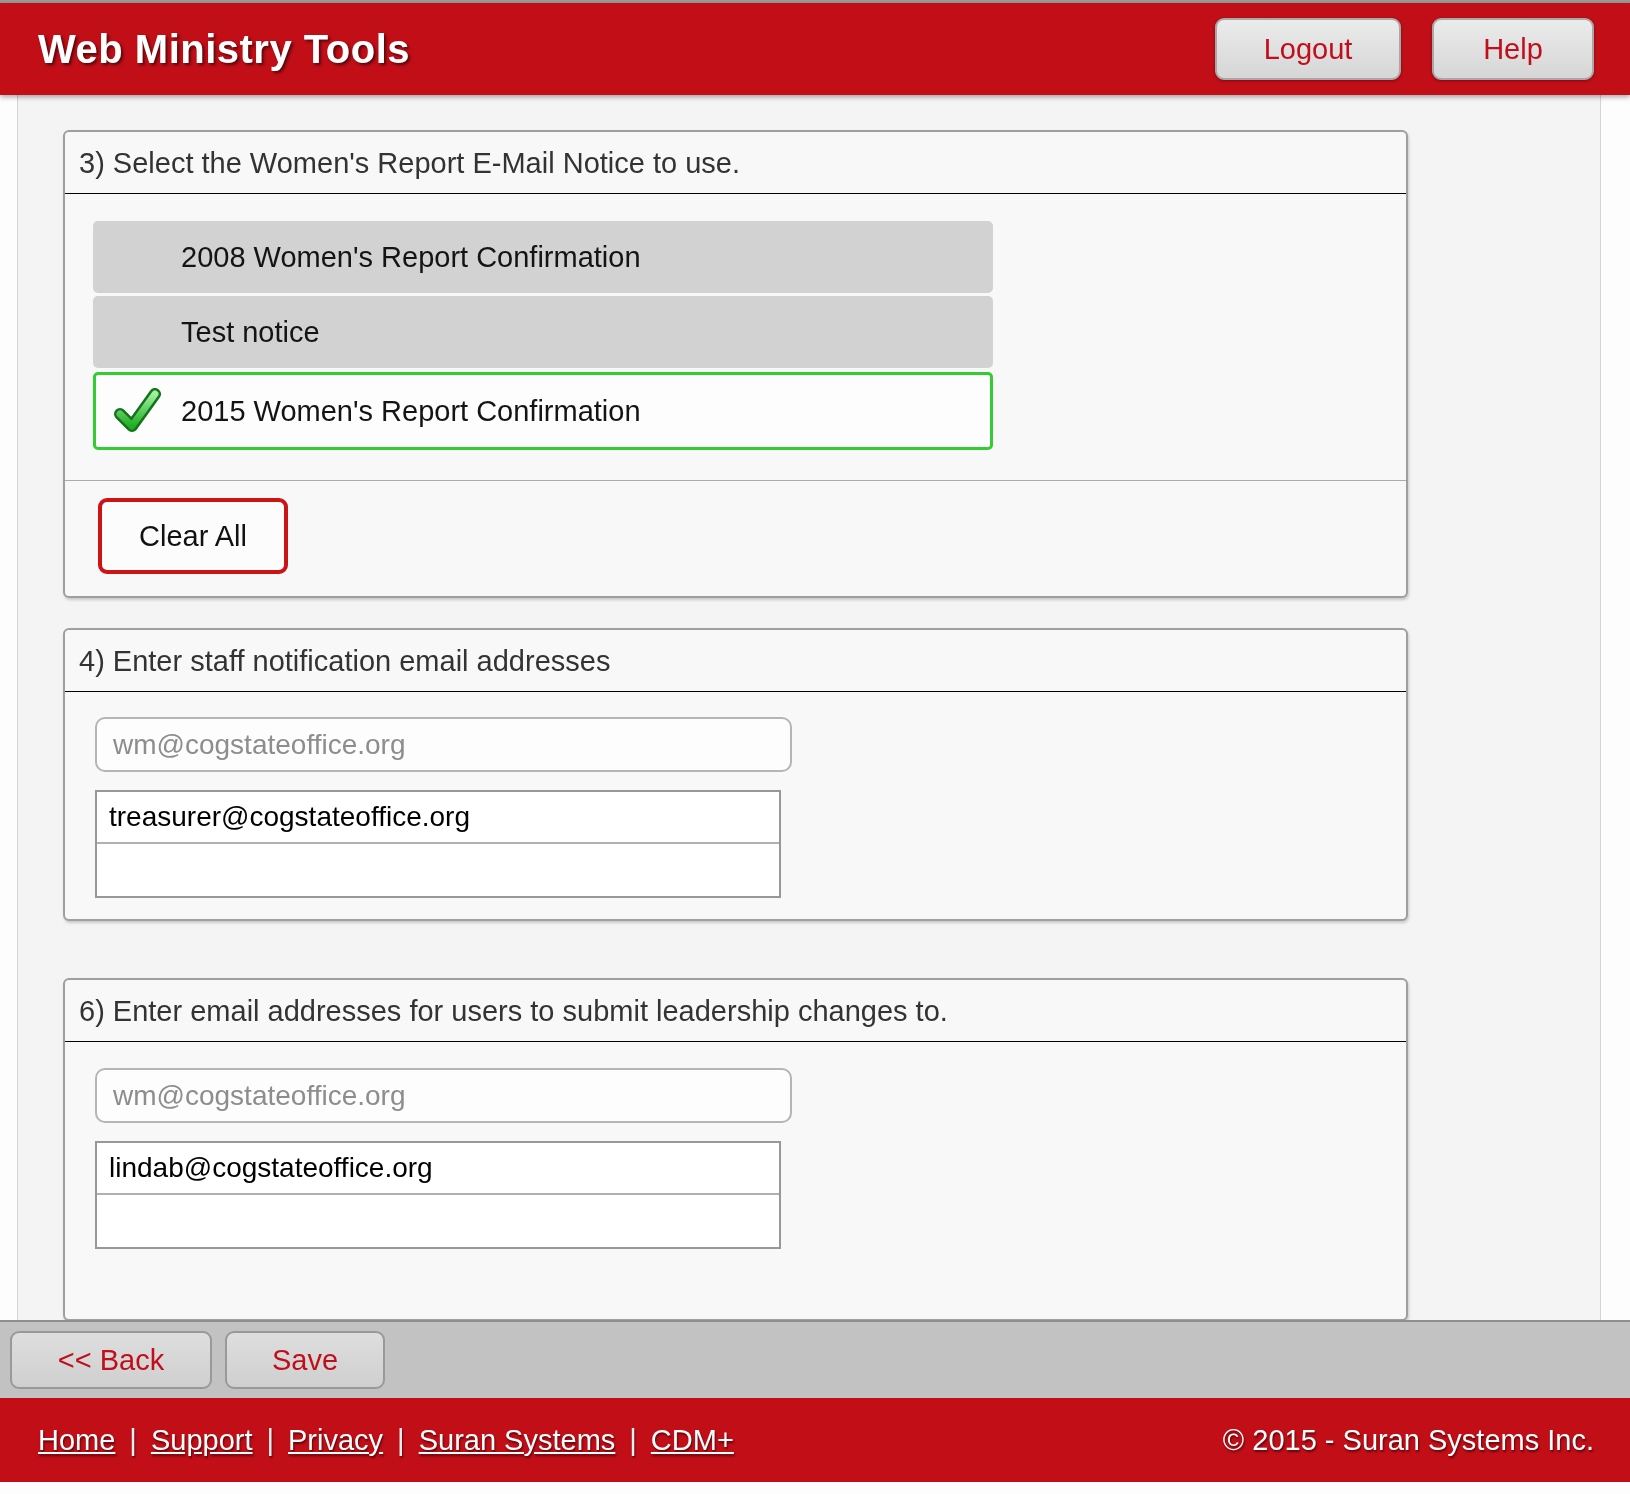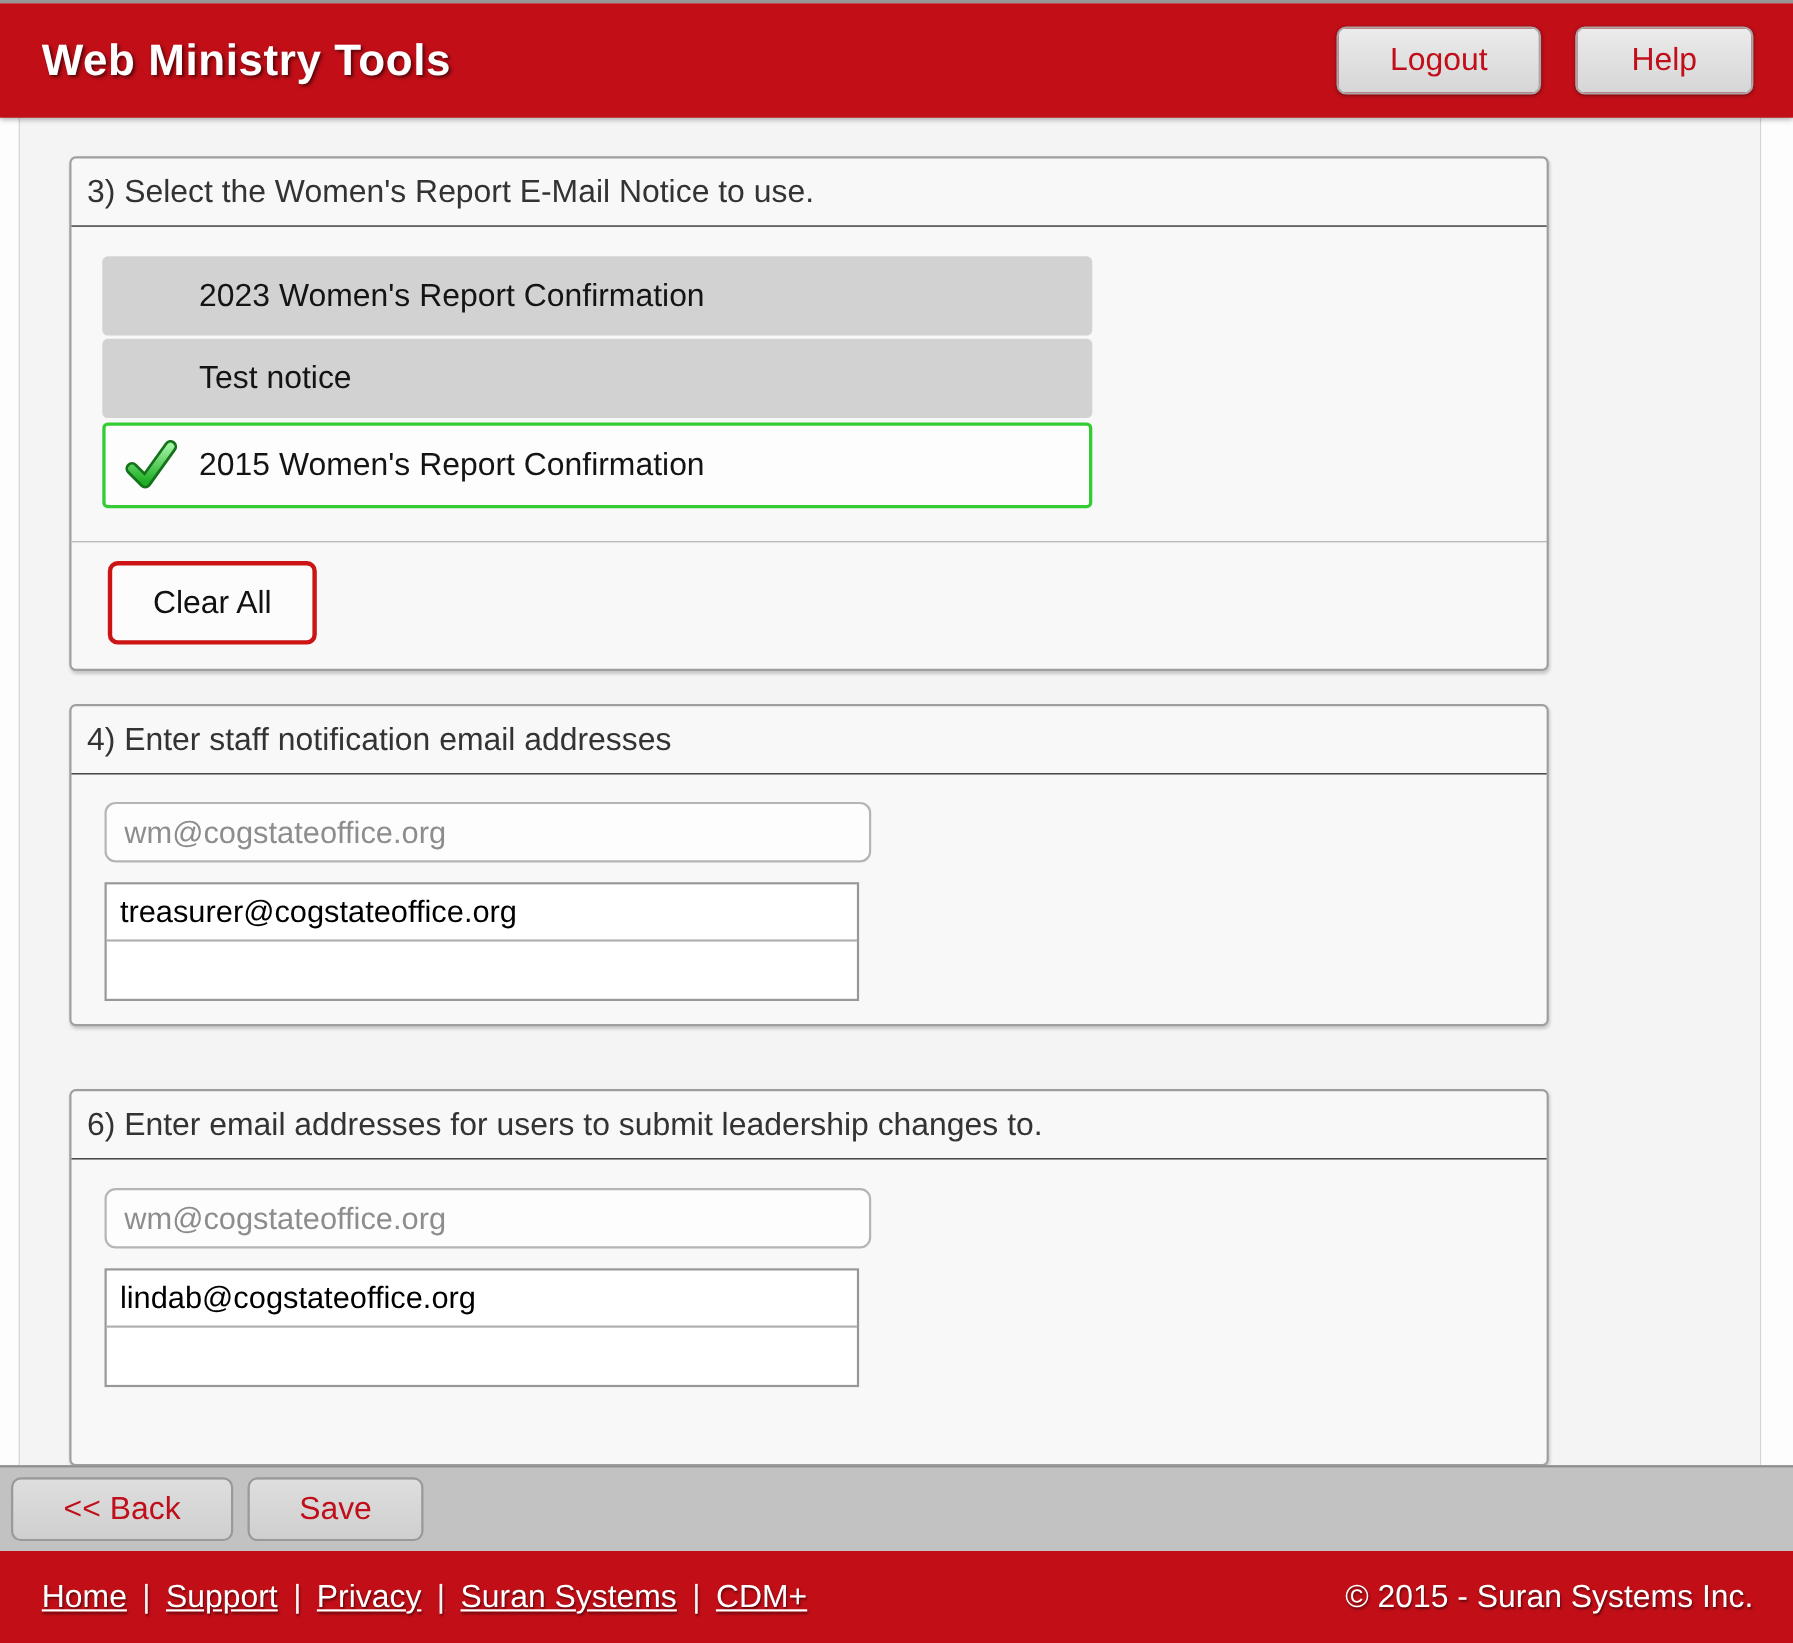--- a/index.html
+++ b/index.html
@@ -8,21 +8,21 @@
     --green:#33cc33;
   }
   *{margin:0;padding:0;box-sizing:border-box;}
   html,body{width:1630px;height:1494px;overflow:hidden;}
   body{font-family:"Liberation Sans", sans-serif;background:#fdfdfd;}
 
   .top-strip{height:3px;background:#9a9a9a;}
 
   
   header{
-    height:104px;background:var(--brand-red);
+    height:92px;background:var(--brand-red);
     display:flex;align-items:center;padding:0 36px 0 38px;
     box-shadow:0 2px 5px rgba(0,0,0,0.35);position:relative;z-index:5;
   }
   h1{
     color:#fff;font-size:40px;font-weight:bold;letter-spacing:0.5px;
     text-shadow:2px 2px 3px rgba(0,0,0,0.55);
   }
   .header-buttons{margin-left:auto;display:flex;gap:31px;}
   .hdr-btn{
     height:62px;border:2px solid #a8a8a8;border-radius:9px;
@@ -122,21 +122,21 @@
   </div>
 </header>
 
 <div class="content">
   <div class="panel">
 
     <section id="section3">
       <div class="section-header">3) Select the Women's Report E-Mail Notice to use.</div>
       <div class="options-body">
         <div class="option">
-          <span>2023 Women's Report Confirmation</span>
+          <span>2008 Women's Report Confirmation</span>
         </div>
         <div class="option">
           <span>Test notice</span>
         </div>
         <div class="option selected">
           <svg class="check-icon" viewBox="0 0 48 48" aria-hidden="true">
             <defs>
               <linearGradient id="ckg" x1="0" y1="0" x2="0" y2="1">
                 <stop offset="0" stop-color="#9ff09f"></stop>
                 <stop offset="1" stop-color="#1fae24"></stop>

